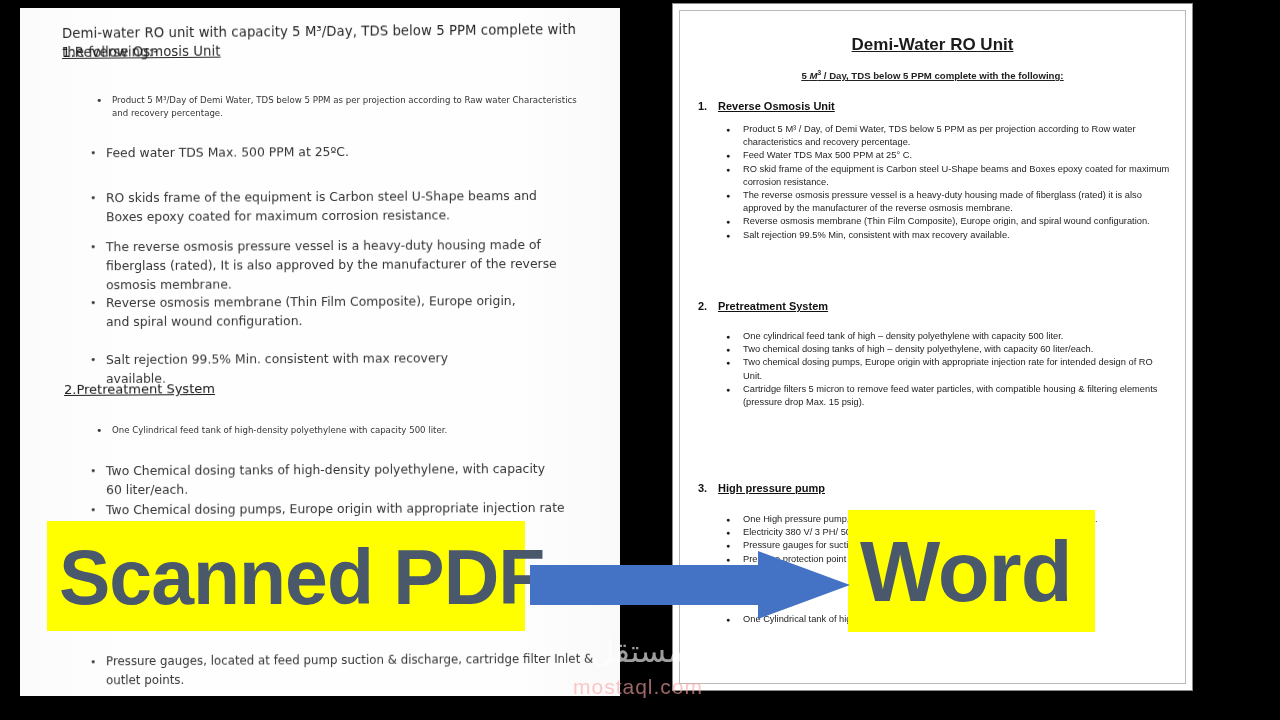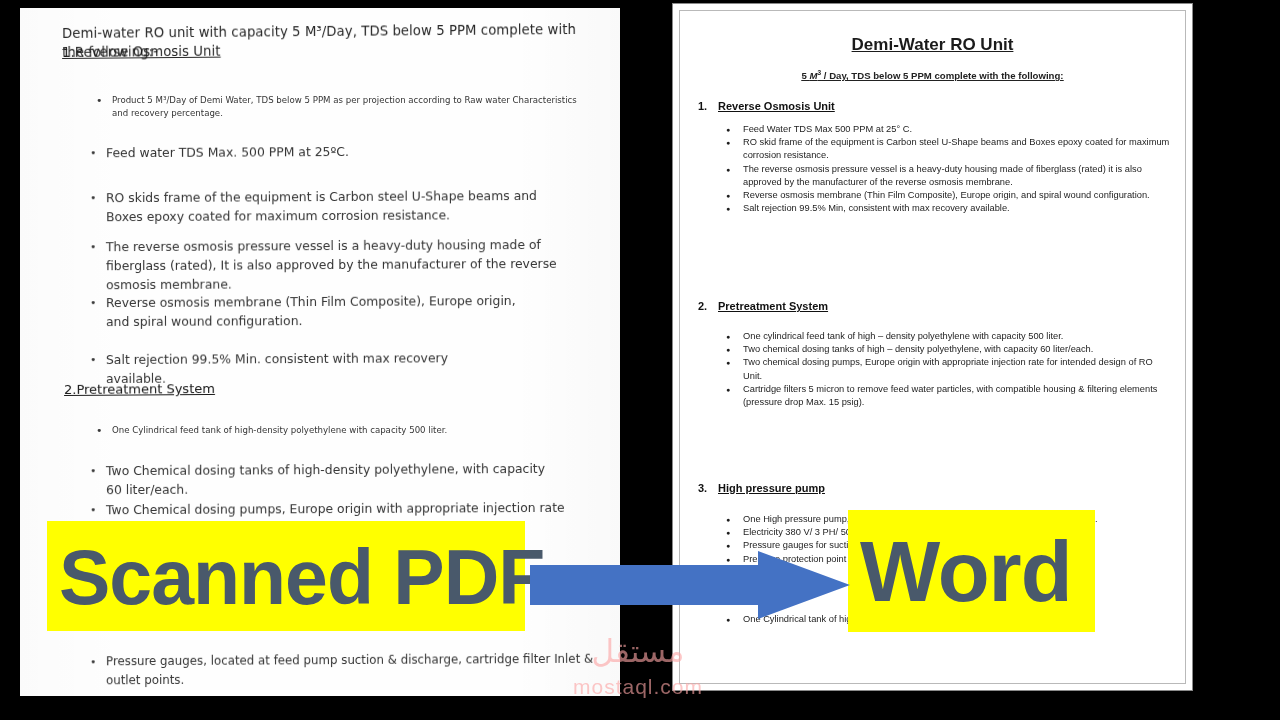--- a/index.html
+++ b/index.html
@@ -141,21 +141,21 @@
     position:absolute;left:530px;top:551px;width:320px;height:68px;
   }
 
   
   .wm{
     position:absolute;left:548px;top:633px;width:180px;height:72px;
     opacity:.62;
   }
   .wm-ar{
     position:absolute;left:0;top:0;width:180px;text-align:center;
-    font-size:31px;color:#fca5a5;font-family:"DejaVu Sans", sans-serif;
+    font-size:31px;color:#ffffff;font-family:"DejaVu Sans", sans-serif;
     direction:rtl;
   }
   .wm-en{
     position:absolute;left:0;top:42px;width:180px;text-align:center;
     font-size:21px;color:#fca5a5;letter-spacing:1px;
     font-family:"Liberation Sans", sans-serif;
   }
 </style>
 </head>
 <body>
@@ -204,20 +204,21 @@
       <div class="w-sub">
         <span>
           <span>5 </span><em class="ital">M</em><sup>3</sup><span> / Day, TDS below 5 PPM complete with the following:</span>
         </span>
       </div>
 
       <div class="w-sec" style="top:89px;">
         <span class="num">1.</span><span class="lbl">Reverse Osmosis Unit</span>
       </div>
       <ul class="w-ul" style="top:112px;">
+        <li>Product 5 M³ / Day, of Demi Water, TDS below 5 PPM as per projection according to Row water characteristics and recovery percentage.</li>
         <li>Feed Water TDS Max 500 PPM at 25° C.</li>
         <li>RO skid frame of the equipment is Carbon steel U-Shape beams and Boxes epoxy coated for maximum corrosion resistance.</li>
         <li>The reverse osmosis pressure vessel is a heavy-duty housing made of fiberglass (rated) it is also approved by the manufacturer of the reverse osmosis membrane.</li>
         <li>Reverse osmosis membrane (Thin Film Composite), Europe origin, and spiral wound configuration.</li>
         <li>Salt rejection 99.5% Min, consistent with max recovery available.</li>
       </ul>
 
       <div class="w-sec" style="top:289px;">
         <span class="num">2.</span><span class="lbl">Pretreatment System</span>
       </div>

